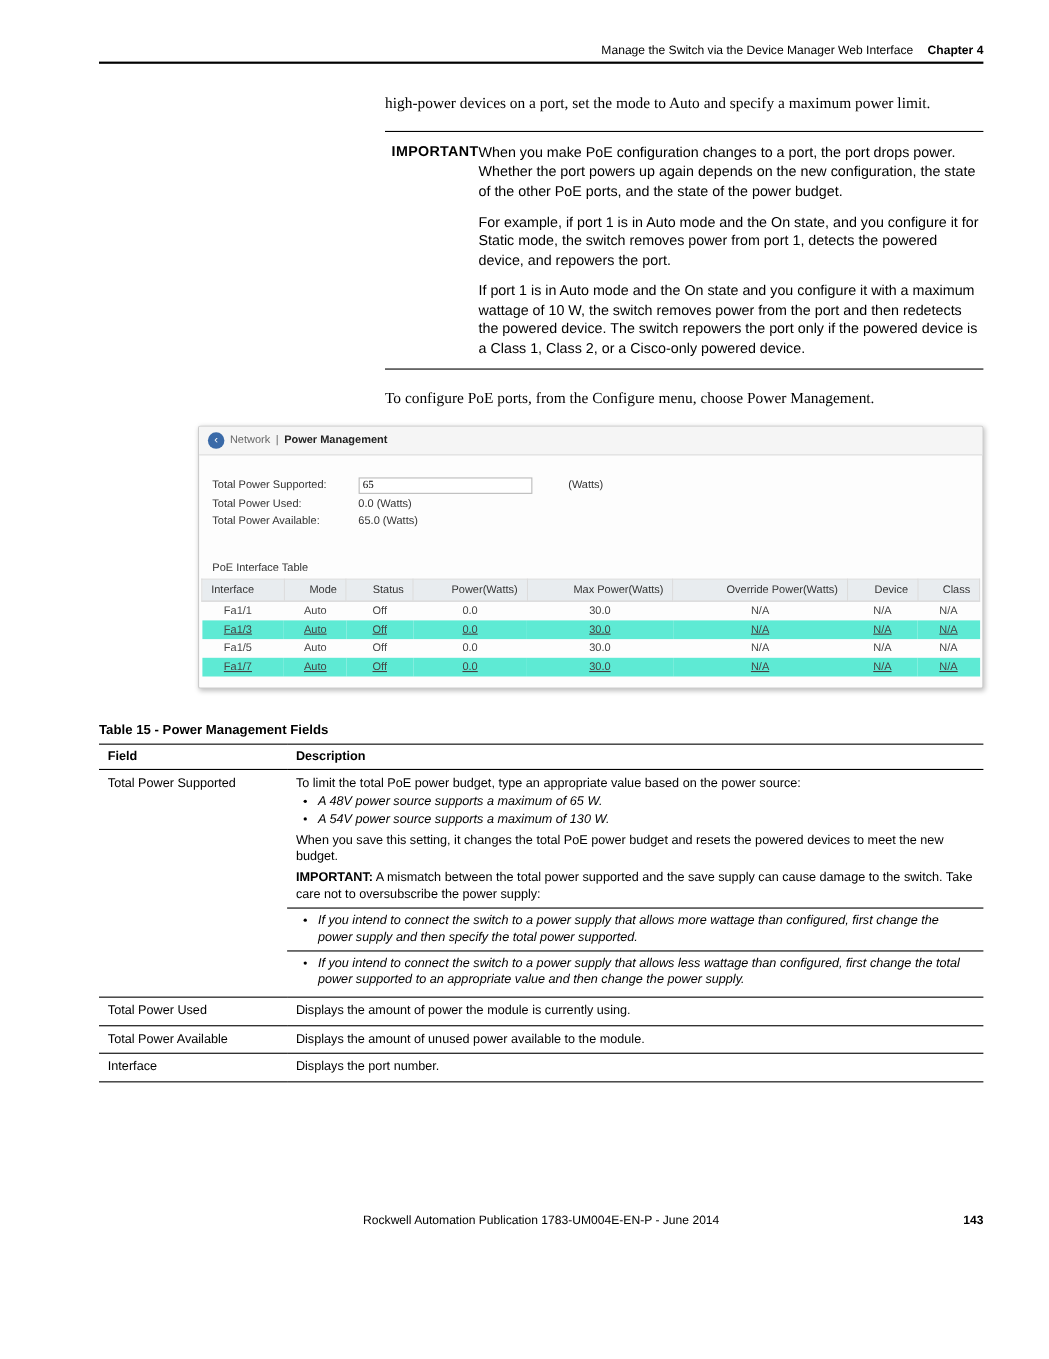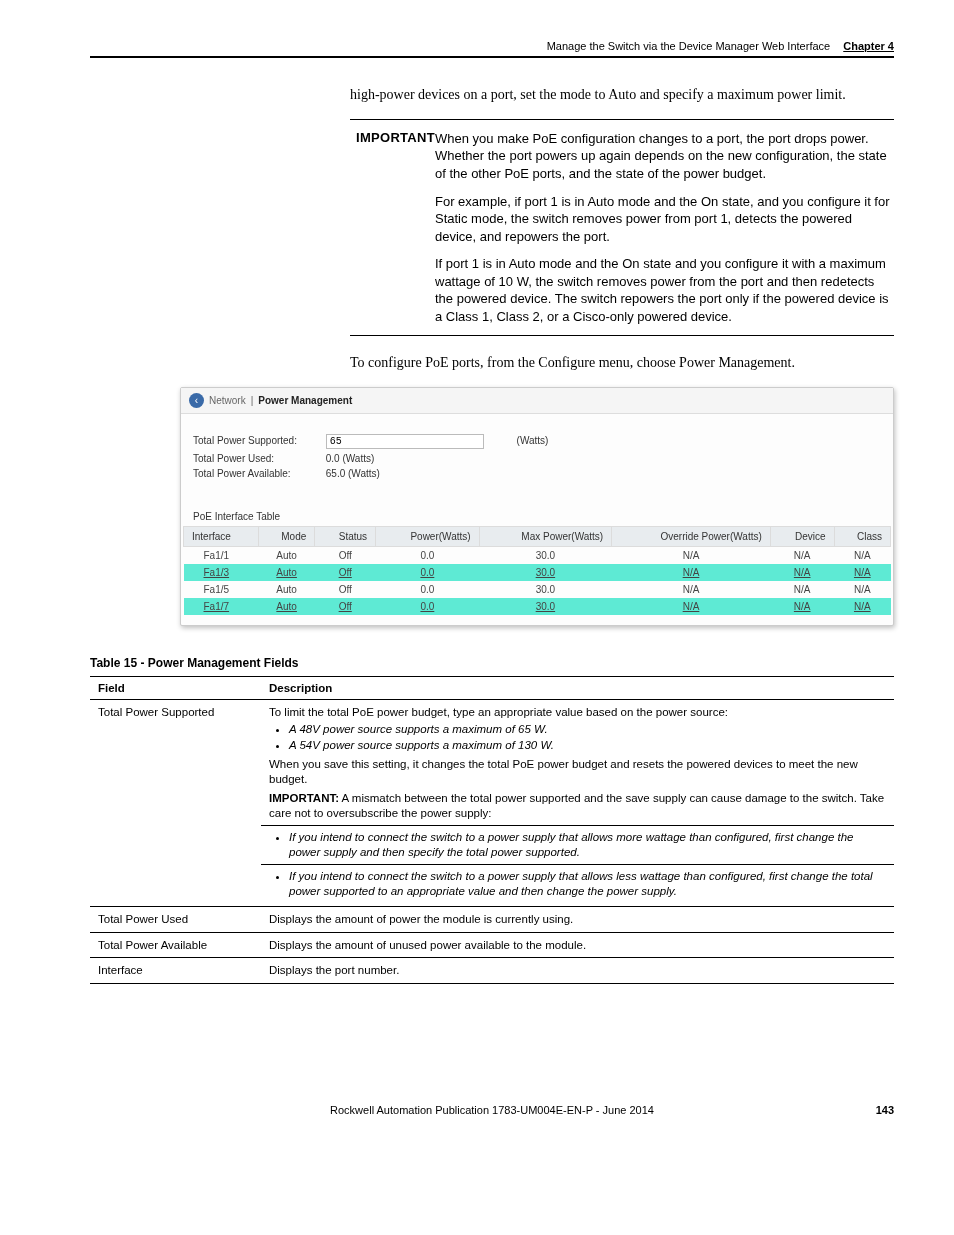--- a/index.html
+++ b/index.html
@@ -11,21 +11,21 @@
     background: #fff;
   }
   .header-bar {
     border-bottom: 2px solid #000;
     padding-bottom: 4px;
     margin-bottom: 28px;
     text-align: right;
     font-family: "Myriad Pro", Arial, sans-serif;
     font-size: 11px;
   }
-  .header-bar .chapter-label { font-weight: 700; margin-left: 10px; text-decoration: underline; }
+  .header-bar .chapter-label { font-weight: 700; margin-left: 10px; }
   .body-para {
     margin-left: 260px;
     line-height: 1.35;
     font-size: 14px;
     margin-bottom: 14px;
   }
   .important-block {
     margin-left: 260px;
     border-top: 1px solid #000;
     border-bottom: 1px solid #000;
@@ -73,21 +73,21 @@
   .screenshot .info {
     padding: 20px 12px 8px 12px;
   }
   .screenshot .info-row { margin-bottom: 4px; }
   .screenshot .info-row .lbl { display: inline-block; width: 130px; }
   .screenshot .info-row input {
     width: 150px;
     border: 1px solid #bbb;
     font-size: 10px;
     padding: 1px 3px;
-    font-family: Liberation Mono, monospace;
+    font-family: Liberation Serif, serif;
   }
   .screenshot .subhead {
     padding: 20px 12px 4px 12px;
     color: #333;
   }
   .poe-table {
     width: calc(100% - 4px);
     border-collapse: collapse;
     margin: 0 2px 10px 2px;
     font-size: 10px;

